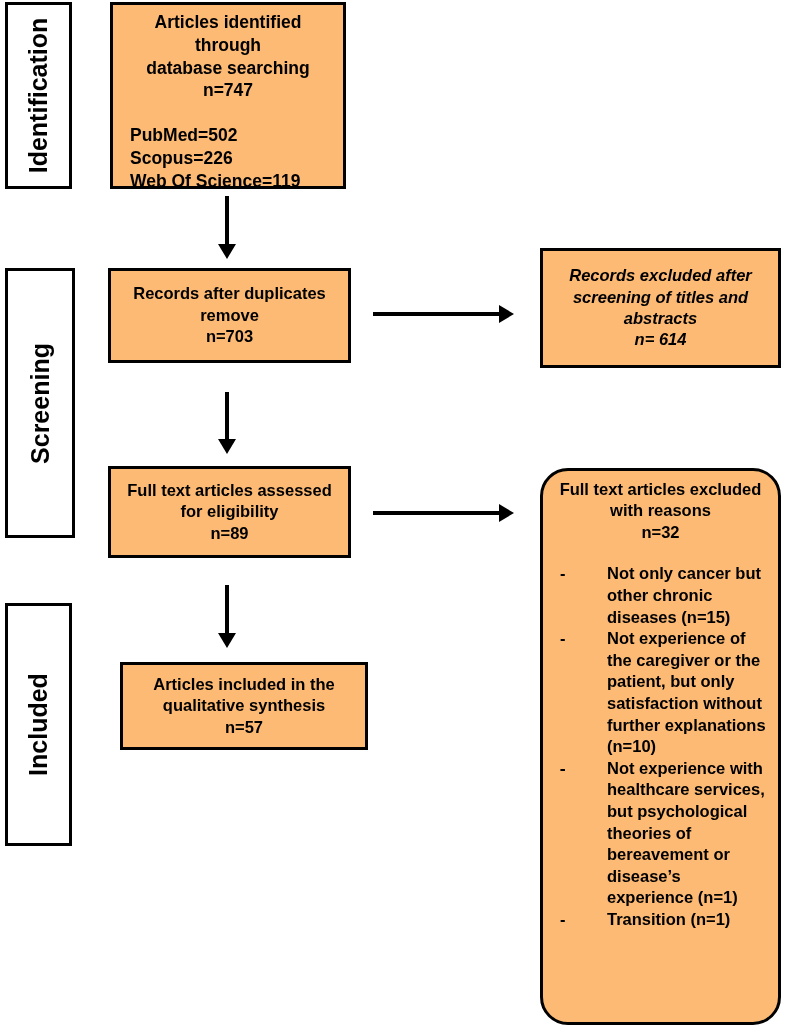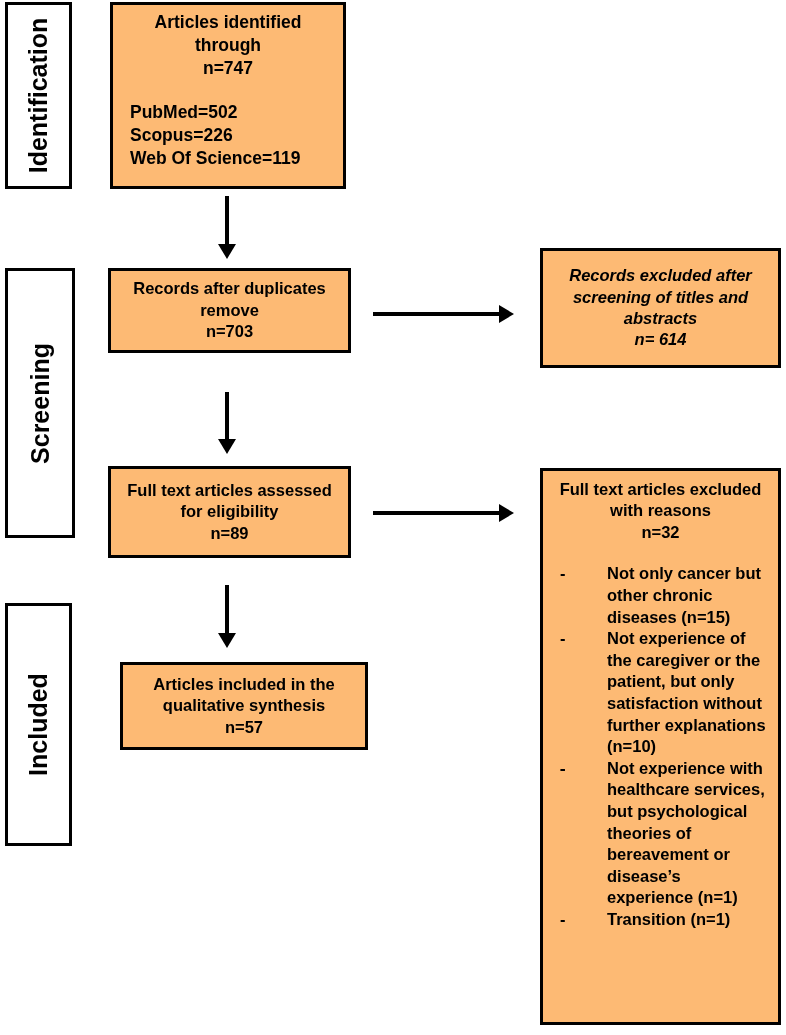--- a/index.html
+++ b/index.html
@@ -74,33 +74,34 @@
   #box-identification .sources {
     width: 100%;
     text-align: left;
     font-size: 17.5px;
     line-height: 1.33;
     margin-top: 22px;
     padding-left: 7px;
     box-sizing: border-box;
   }
 
-  #box-records-after    { left: 108px; top: 268px; width: 243px; height: 85px; font-size: 16.5px; }
+  #box-records-after    { left: 108px; top: 268px; width: 243px; height: 95px; font-size: 16.5px; }
   #box-fulltext         { left: 108px; top: 466px; width: 243px; height: 92px; font-size: 16.5px; }
   #box-included         { left: 120px; top: 662px; width: 248px; height: 88px; font-size: 16.5px; }
   #box-records-excluded { left: 540px; top: 248px; width: 241px; height: 120px; font-size: 16.5px; font-style: italic; }
 
   
   #box-reasons {
     left: 540px;
     top: 468px;
     width: 241px;
     height: 557px;
     justify-content: flex-start;
     padding: 8px 6px 6px 6px;
+    border-radius: 28px;
   }
   #box-reasons .head {
     width: 100%;
     text-align: center;
     font-size: 16.5px;
     line-height: 1.32;
   }
   #reasons-list {
     list-style: none;
     margin: 0;
@@ -201,20 +202,21 @@
     <span class="stage-label">Screening</span>
   </div>
 
   <div class="stage" id="stage-included">
     <span class="stage-label">Included</span>
   </div>
 
   <div class="box" id="box-identification">
     <div class="head">
       <span class="line">Articles identified through</span>
+      <span class="line">database searching</span>
       <span class="line">n=747</span>
     </div>
     <div class="sources">
       <span class="line">PubMed=502</span>
       <span class="line">Scopus=226</span>
       <span class="line">Web Of Science=119</span>
     </div>
   </div>
 
   <div class="arrow-v" id="arrow-ident-to-records">

